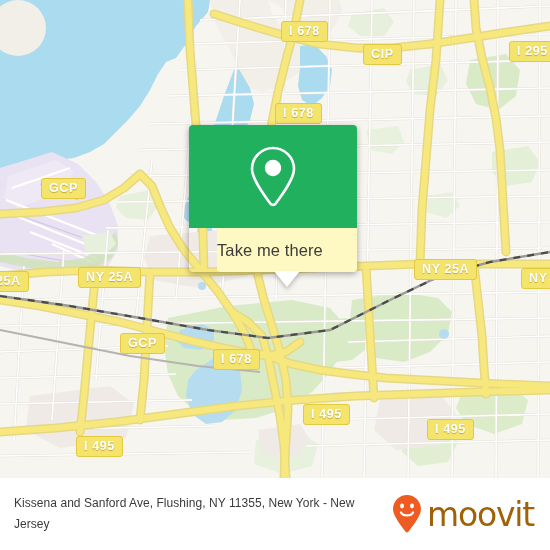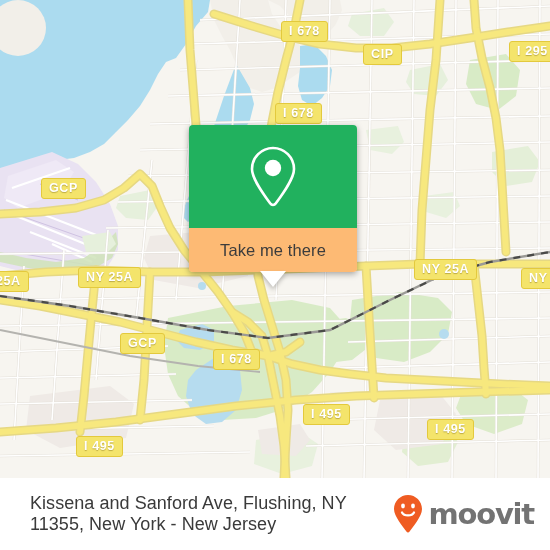--- a/index.html
+++ b/index.html
@@ -29,22 +29,22 @@
     border-radius:4px;
     box-shadow:0 2px 6px rgba(0,0,0,.34);
     overflow:visible;
     z-index:20;
   }
   #poi-card-top{
     height:103px;border-radius:4px 4px 0 0;
     display:flex;align-items:center;justify-content:center;
   }
   #poi-card-bottom{
-    position:relative;height:44px;background:#fdba74;border-radius:0 0 4px 4px;
-    display:flex;align-items:center;justify-content:center;
+    position:relative;height:44px;background:#fef9c3;border-radius:0 0 4px 4px;
+    display:flex;align-items:center;justify-content:flex-start;margin-left:28px;
   }
   #poi-card-label{
     font-size:16.5px;color:#3c3c3c;letter-spacing:.1px;
   }
   #card-pointer{
     position:absolute;left:50%;bottom:-15px;margin-left:-13px;
     width:0;height:0;
     border-left:13px solid transparent;
     border-right:13px solid transparent;
     border-top:16px solid #ffffff;
@@ -52,29 +52,28 @@
   }
   #pin-icon{display:block;}
 
   
   #footer{
     position:absolute;left:0;top:478px;width:550px;height:72px;
     background:#ffffff;display:flex;align-items:center;
   }
   #footer-caption{
     flex:1;padding-left:14px;padding-right:6px;
-    font-size:18px;line-height:21px;color:#3a3a3a;
+    font-size:12px;line-height:21px;color:#3a3a3a;
     letter-spacing:.05px;
-    margin-left:16px;
   }
   #brand{
     display:flex;align-items:center;gap:5px;padding-right:16px;
   }
   #brand-word{
-    font-size:29px;font-weight:bold;color:#737373;letter-spacing:-1.2px;
+    font-size:33px;font-weight:normal;color:#a16207;letter-spacing:-1.2px;
     font-family:"DejaVu Sans", sans-serif;line-height:1;
   }
 
   
   .shield{
     position:absolute;
     background:#f4e46b;
     border:1.6px solid #e3c93d;
     border-radius:3px;
     color:#ffffff;

